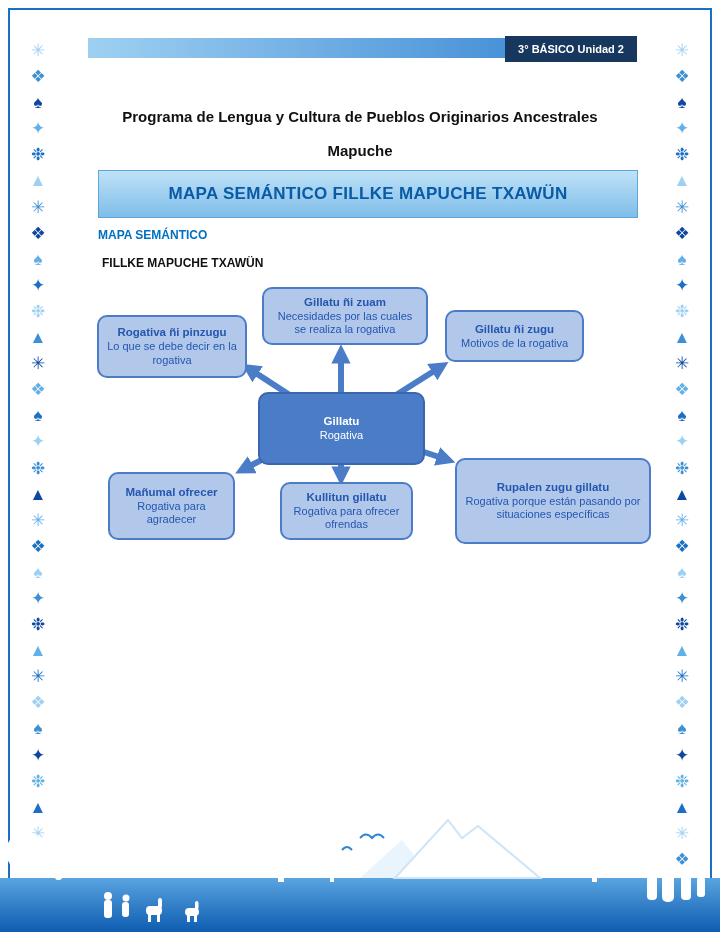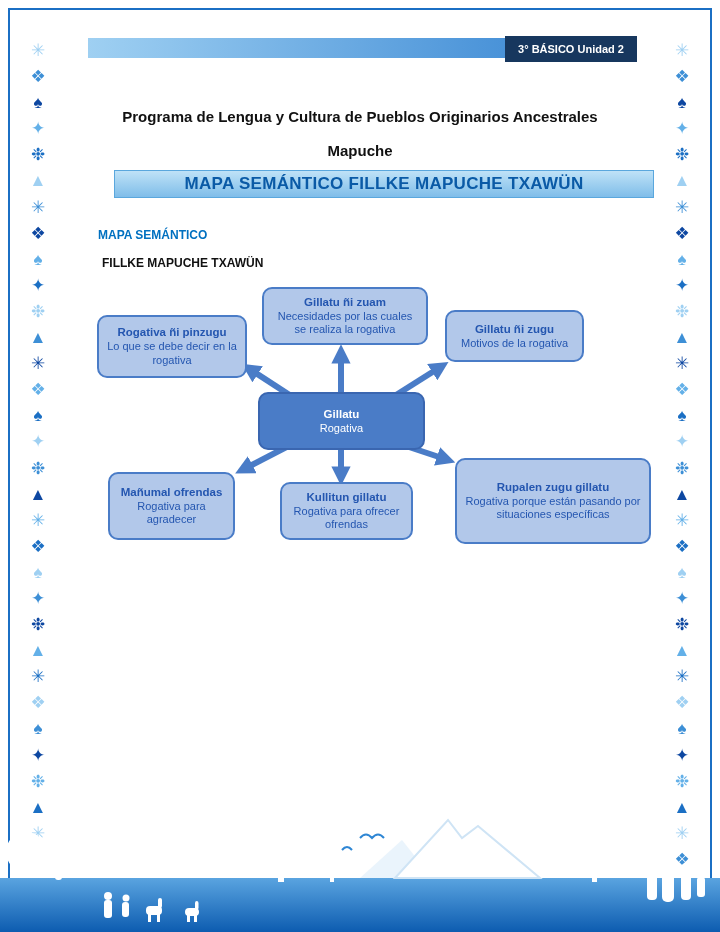--- a/index.html
+++ b/index.html
@@ -17,41 +17,41 @@
   .top-bar { position:absolute; left:88px; top:38px; width:549px; height:20px;
              background:linear-gradient(90deg,#9fd0f2,#2e7fd0); }
   .badge { position:absolute; left:505px; top:36px; width:132px; height:26px; background:#17375e;
            color:#fff; font-size:11px; font-weight:bold; display:flex; align-items:center; justify-content:center; }
 
   .program-line { position:absolute; left:70px; right:70px; top:108px; text-align:center;
                   font-size:15px; font-weight:bold; color:#111; }
   .culture { position:absolute; left:70px; right:70px; top:142px; text-align:center;
              font-size:15px; font-weight:bold; color:#111; }
 
-  .banner { position:absolute; left:98px; top:170px; width:540px; height:28px;
+  .banner { position:absolute; left:98px; top:170px; width:540px; height:48px;
             background:linear-gradient(180deg,#bfe2f7,#7fbde9); border:1px solid #5aa7dd;
             color:#0a5aa6; font-size:17px; font-weight:bold; letter-spacing:.3px;
-            display:flex; align-items:center; justify-content:center;margin-left:16px; }
+            display:flex; align-items:center; justify-content:center; }
 
   .section-label { position:absolute; left:98px; top:228px; color:#0070c0; font-size:12px; font-weight:bold; }
   .section-subtitle { position:absolute; left:102px; top:256px; color:#111; font-size:12px; font-weight:bold; }
 
   .diagram { position:absolute; left:90px; top:280px; width:545px; height:285px; }
   .arrows { position:absolute; left:0; top:0; width:545px; height:285px; }
 
   .node { position:absolute; background:#b2c8ea; border:2px solid #4a7cc7; border-radius:10px;
           display:flex; flex-direction:column; align-items:center; justify-content:center;
           text-align:center; padding:5px 7px; color:#2456b0; }
   .node-title { font-weight:bold; font-size:11.5px; line-height:1.3; }
   .node-body { font-size:11px; line-height:1.25; }
 
   .pos-top-left     { left:7px;   top:35px;  width:150px; height:63px; }
   .pos-top          { left:172px; top:7px;   width:166px; height:58px; }
   .pos-top-right    { left:355px; top:30px;  width:139px; height:52px; }
-  .pos-center       { left:168px; top:112px; width:167px; height:58px; background:#4a7cc7; border-color:#3a66b0; color:#fff; }
+  .pos-center       { left:168px; top:112px; width:167px; height:73px; background:#4a7cc7; border-color:#3a66b0; color:#fff; }
   .pos-center .node-title, .pos-center .node-body { color:#fff; }
   .pos-bottom-left  { left:18px;  top:192px; width:127px; height:68px; }
   .pos-bottom       { left:190px; top:202px; width:133px; height:58px; }
   .pos-bottom-right { left:365px; top:178px; width:196px; height:86px; }
 
   .footer { position:absolute; left:0; bottom:0; width:720px; height:120px; }
 </style>
 </head>
 <body>
 
@@ -168,21 +168,21 @@
       <div class="node-title">Gillatu ñi zugu</div>
       <div class="node-body">Motivos de la rogativa</div>
     </div>
 
     <div class="node pos-center">
       <div class="node-title">Gillatu</div>
       <div class="node-body">Rogativa</div>
     </div>
 
     <div class="node pos-bottom-left">
-      <div class="node-title">Mañumal ofrendas</div>
+      <div class="node-title">Mañumal ofrecer</div>
       <div class="node-body">Rogativa para agradecer</div>
     </div>
 
     <div class="node pos-bottom">
       <div class="node-title">Kullitun gillatu</div>
       <div class="node-body">Rogativa para ofrecer ofrendas</div>
     </div>
 
     <div class="node pos-bottom-right">
       <div class="node-title">Rupalen zugu gillatu</div>

